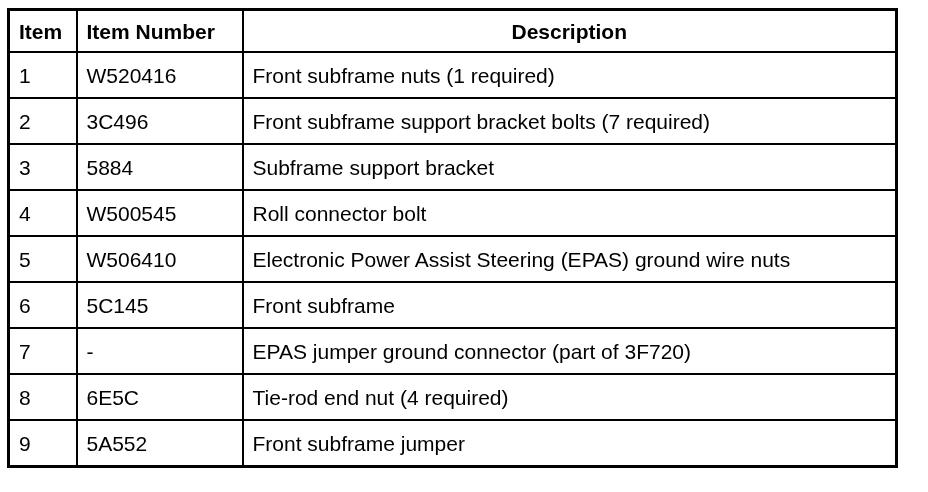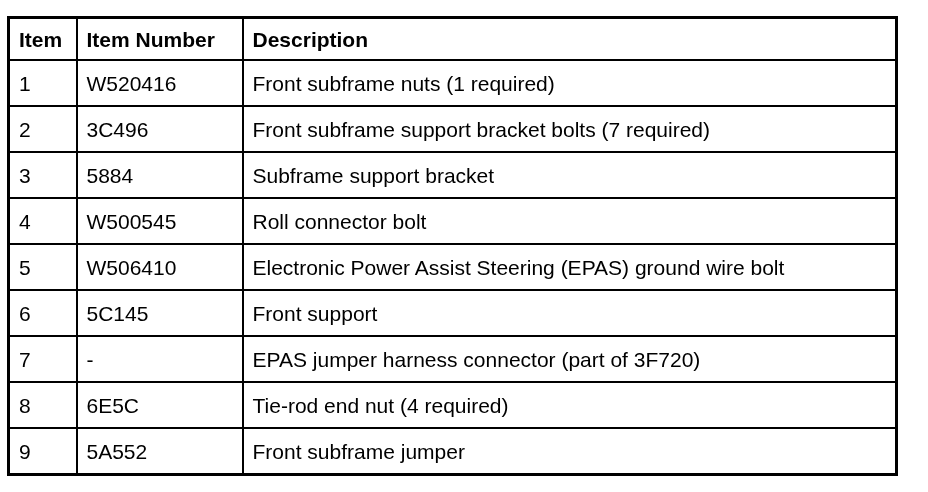--- a/index.html
+++ b/index.html
@@ -10,21 +10,21 @@
     position: relative;
     width: 928px;
     height: 492px;
     background: #ffffff;
     color: #000000;
     font-family: "Liberation Sans", sans-serif;
   }
   .parts-table {
     position: absolute;
     left: 7px;
-    top: 16px;
+    top: 8px;
     width: 888px;
     border-collapse: collapse;
     table-layout: fixed;
     border: 3px solid #000000;
   }
   .parts-table th,
   .parts-table td {
     border: 2px solid #000000;
     padding: 0 9px;
     font-size: 21px;
@@ -33,21 +33,21 @@
     white-space: nowrap;
     overflow: hidden;
     background: #ffffff;
   }
   .parts-table th {
     font-weight: bold;
     text-align: left;
     height: 40px;
   }
   .parts-table th.col-description {
-    text-align: left;
+    text-align: center;
   }
   .parts-table td {
     font-weight: normal;
     height: 44px;
   }
   col.c-item { width: 68px; }
   col.c-part { width: 166px; }
   col.c-desc { width: 654px; }
 </style>
 </head>
@@ -83,31 +83,31 @@
     <td>Subframe support bracket</td>
   </tr>
       <tr>
     <td>4</td>
     <td>W500545</td>
     <td>Roll connector bolt</td>
   </tr>
       <tr>
     <td>5</td>
     <td>W506410</td>
-    <td>Electronic Power Assist Steering (EPAS) ground wire bolt</td>
+    <td>Electronic Power Assist Steering (EPAS) ground wire nuts</td>
   </tr>
       <tr>
     <td>6</td>
     <td>5C145</td>
-    <td>Front support</td>
+    <td>Front subframe</td>
   </tr>
       <tr>
     <td>7</td>
     <td>-</td>
-    <td>EPAS jumper harness connector (part of 3F720)</td>
+    <td>EPAS jumper ground connector (part of 3F720)</td>
   </tr>
       <tr>
     <td>8</td>
     <td>6E5C</td>
     <td>Tie-rod end nut (4 required)</td>
   </tr>
       <tr>
     <td>9</td>
     <td>5A552</td>
     <td>Front subframe jumper</td>

